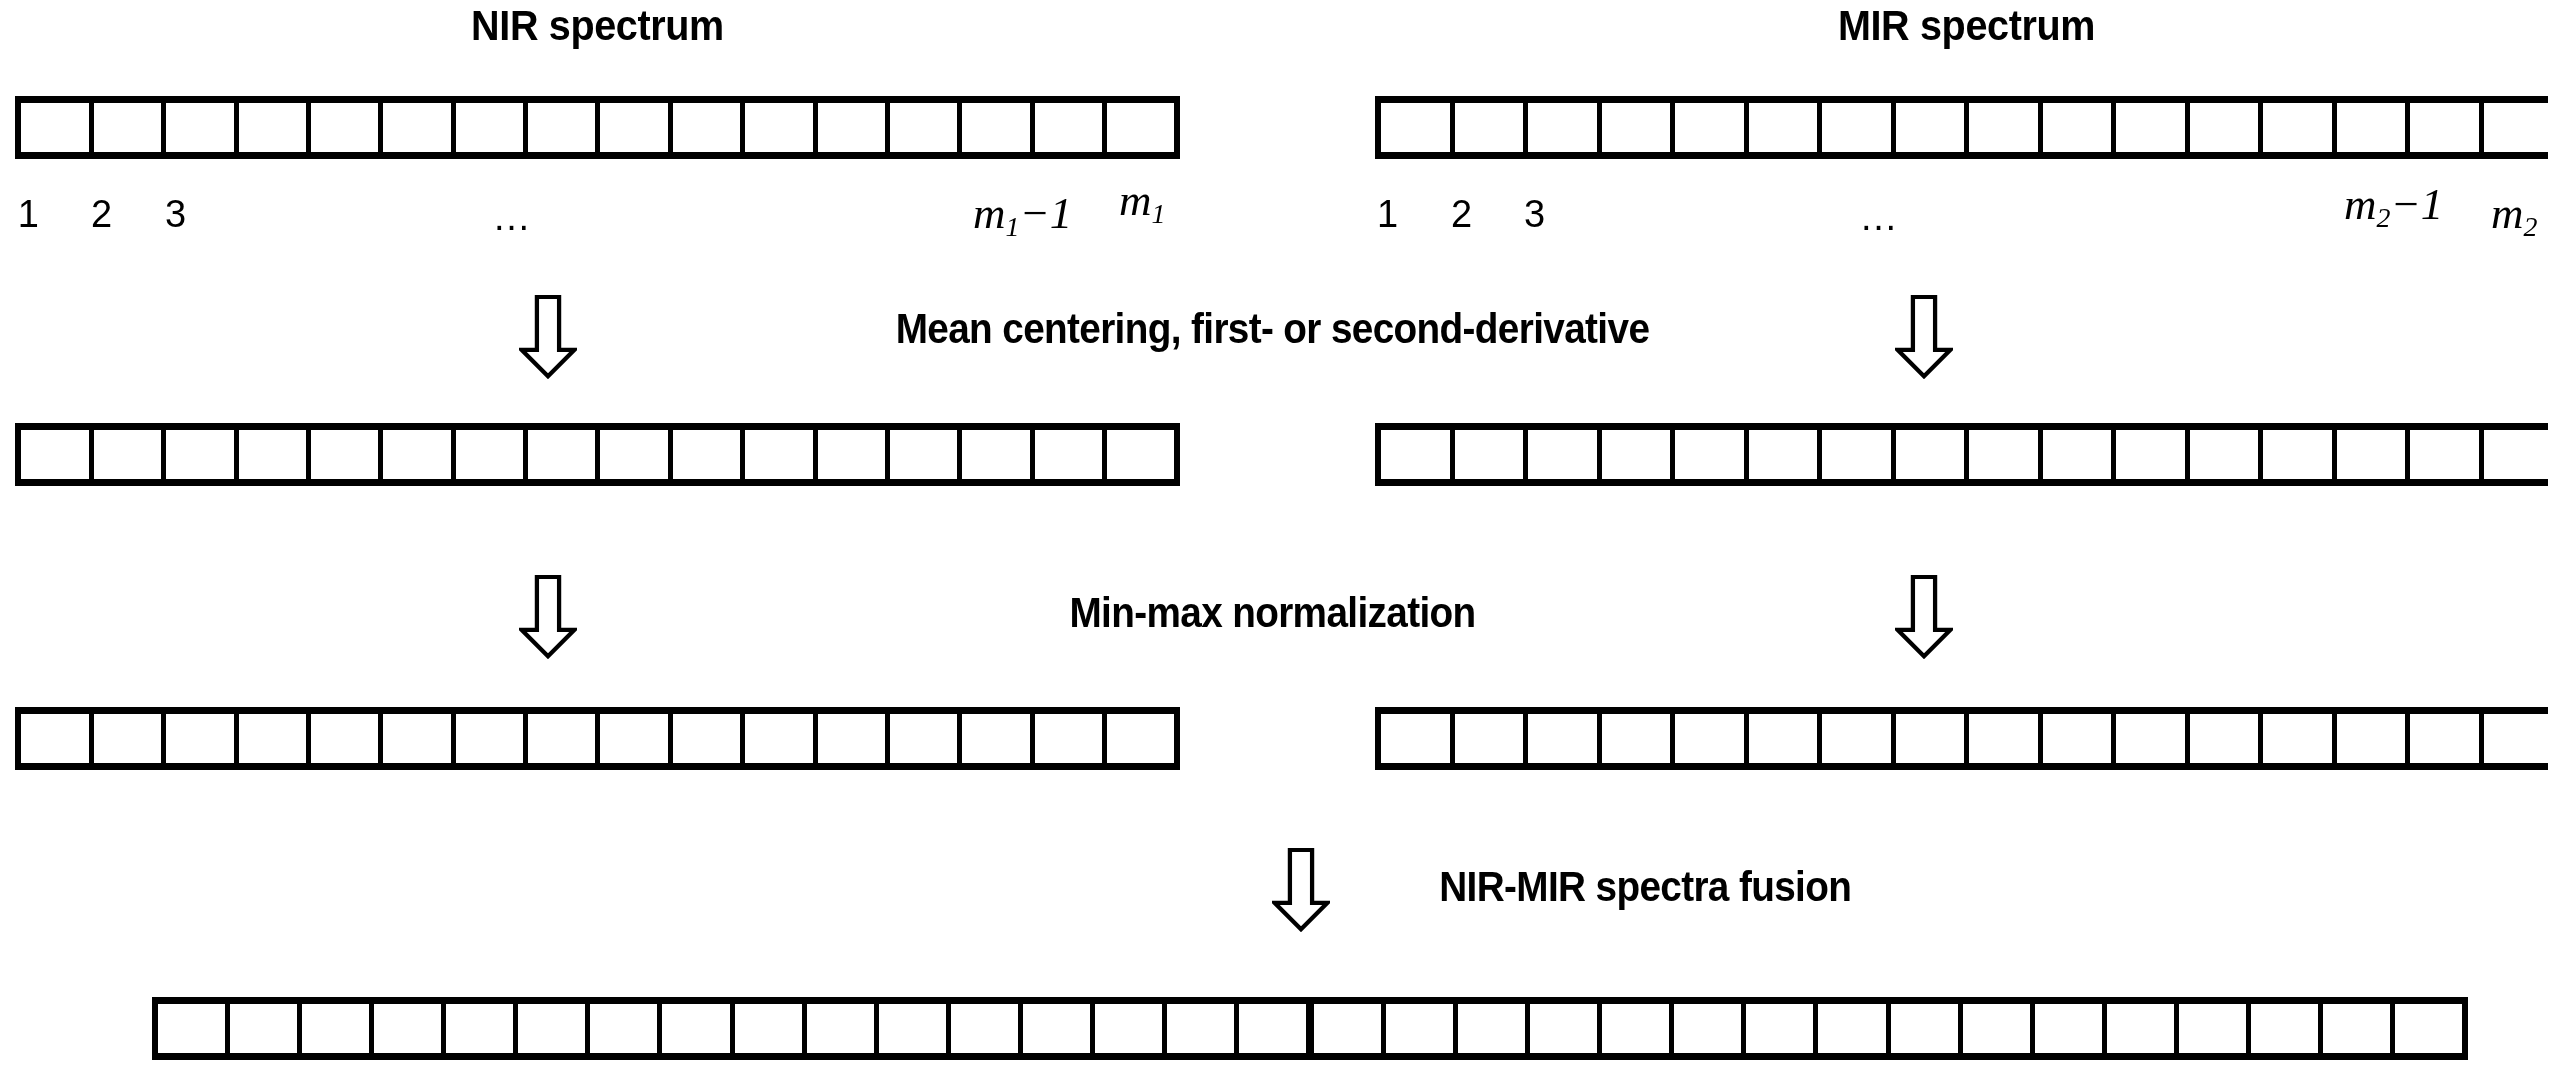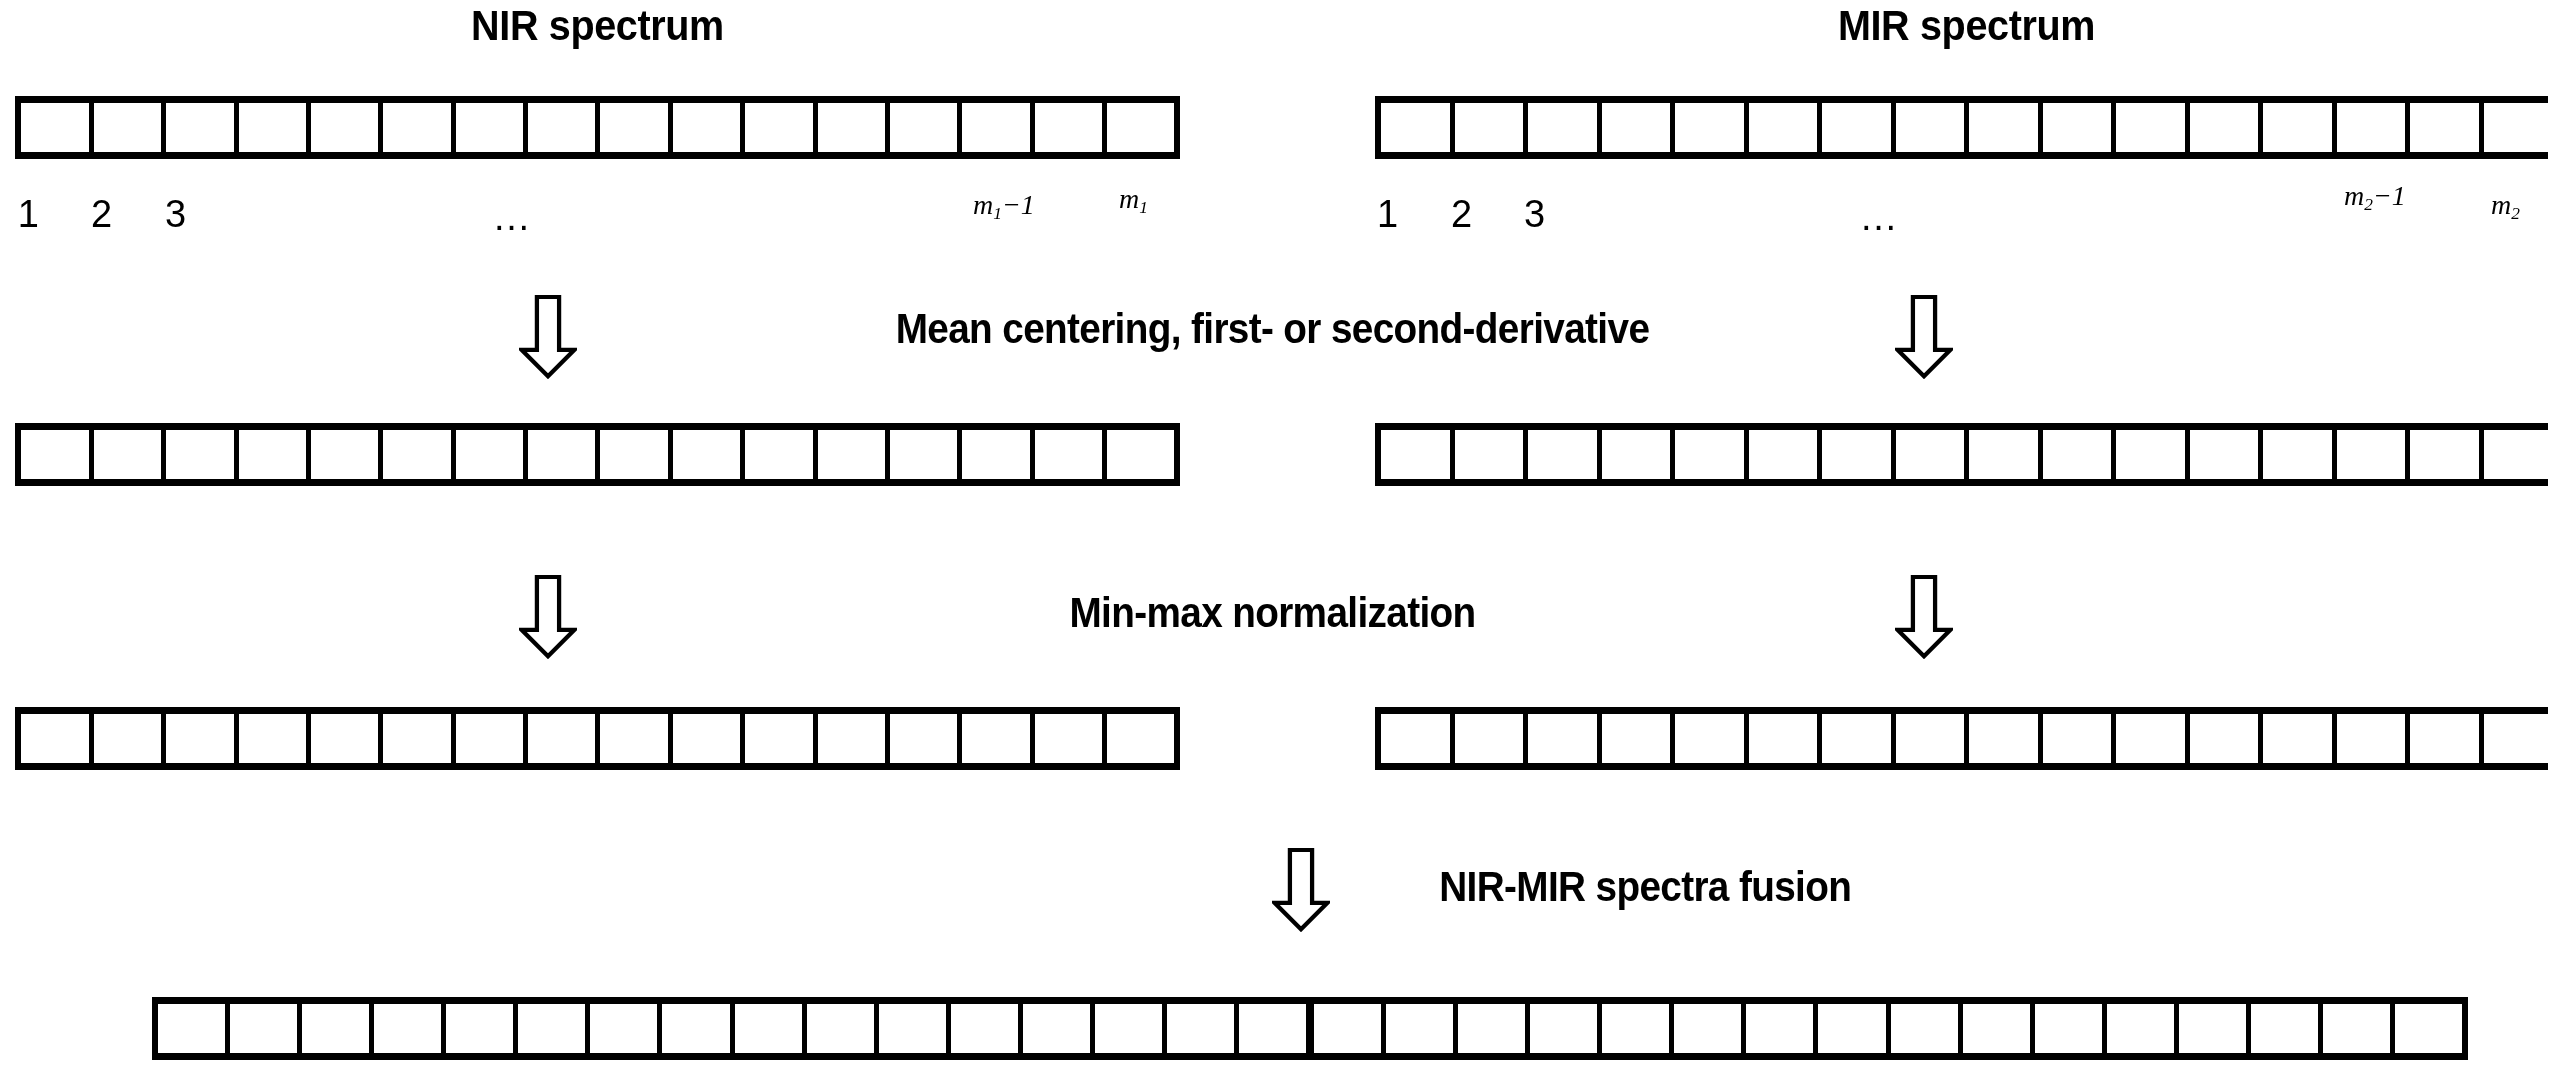--- a/index.html
+++ b/index.html
@@ -80,21 +80,21 @@
     font-family: "Liberation Sans", sans-serif;
     font-size: 38px;
     line-height: 1;
     white-space: nowrap;
     color: #000;
     text-align: center;
   }
   .idx-label.math {
     font-family: "Liberation Serif", serif;
     font-style: italic;
-    font-size: 28px;
+    font-size: 45px;
   }
   .idx-label.math sub {
     font-size: 0.62em;
     font-style: italic;
     vertical-align: -0.28em;
   }
   .ellipsis {
     position: absolute;
     font-family: "Liberation Sans", sans-serif;
     font-size: 38px;
@@ -157,21 +157,21 @@
       <div class="cell"></div>
     </div>
 
   <div class="idx-label" style="left:6.8px;  top:195px; width:43px;">1</div>
   <div class="idx-label" style="left:80px; top:195px; width:43px;">2</div>
   <div class="idx-label" style="left:154px; top:195px; width:43px;">3</div>
   <div class="ellipsis" style="left:494px; top:198px;">...</div>
   <div class="idx-label math" style="left:973px; top:191px; width:162px; text-align:left;">
     <span>m</span><sub>1</sub><span>−1</span>
   </div>
-  <div class="idx-label math" style="left:1119px; top:185px; width:102px; text-align:left;">
+  <div class="idx-label math" style="left:1119px; top:178px; width:102px; text-align:left;">
     <span>m</span><sub>1</sub>
   </div>
 
   <div class="idx-label" style="left:1366px; top:195px; width:43px;">1</div>
   <div class="idx-label" style="left:1440px; top:195px; width:43px;">2</div>
   <div class="idx-label" style="left:1513px; top:195px; width:43px;">3</div>
   <div class="ellipsis" style="left:1861px; top:198px;">...</div>
   <div class="idx-label math" style="left:2344px; top:182px; width:162px; text-align:left;">
     <span>m</span><sub>2</sub><span>−1</span>
   </div>

